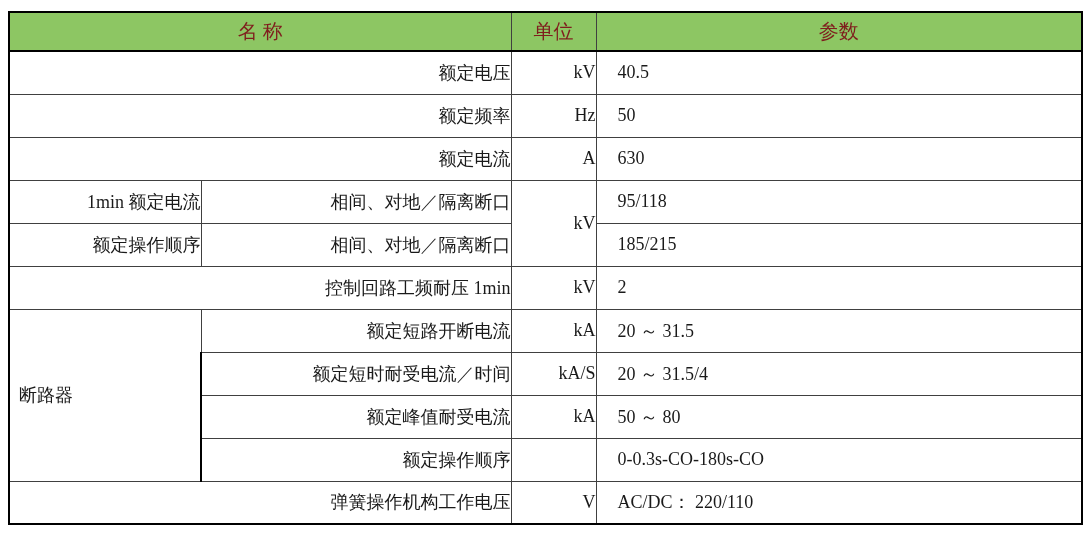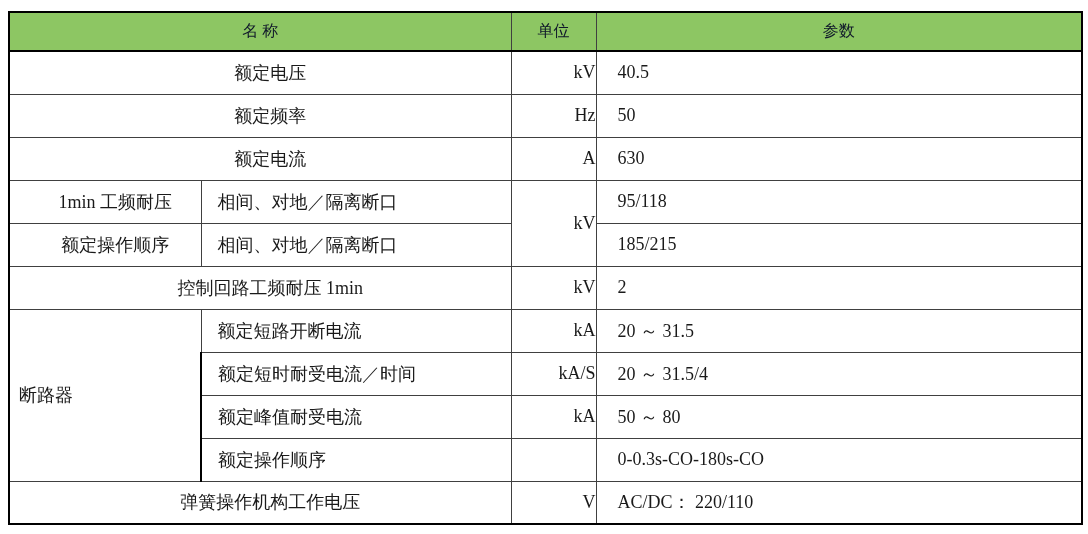--- a/index.html
+++ b/index.html
@@ -31,34 +31,34 @@
   }
   
   .spec-table { border: 2px solid #000000; }
   .spec-table tr > *:first-child { border-left: 2px solid #000000; }
   .spec-table tr > *:last-child  { border-right: 2px solid #000000; }
   .spec-table tr:first-child > * { border-top: 2px solid #000000; }
   .spec-table tr:last-child  > * { border-bottom: 2px solid #000000; }
 
   .spec-table thead th {
     background: #8DC663;
-    color: #0f172a;
-    font-size: 16px;
+    color: #7f1d1d;
+    font-size: 20px;
     height: 37px;
     text-align: center;
   }
   .spec-table tbody tr { height: 43px; }
 
   .col-a { width: 192px; }
   .col-b { width: 310px; }
   .col-c { width: 85px;  }
   .col-d { width: 486px; }
 
-  td.name-cell { text-align: center; padding-left: 20px; }
-  td.sub-cell  { text-align: left; padding-left: 16px; }
+  td.name-cell { text-align: right; padding-left: 20px; }
+  td.sub-cell  { text-align: right; padding-left: 16px; }
   td.unit-cell { text-align: right; }
   td.param-cell{ text-align: left; padding-left: 21px; }
   td.group-cell{ text-align: left; padding-left: 9px; vertical-align: middle; }
 </style>
 </head>
 <body>
 
 <table class="spec-table">
   <colgroup>
     <col class="col-a">
@@ -83,21 +83,21 @@
       <td colspan="2" class="name-cell">额定频率</td>
       <td class="unit-cell">Hz</td>
       <td class="param-cell">50</td>
     </tr>
     <tr>
       <td colspan="2" class="name-cell">额定电流</td>
       <td class="unit-cell">A</td>
       <td class="param-cell">630</td>
     </tr>
     <tr>
-      <td class="name-cell">1min 工频耐压</td>
+      <td class="name-cell">1min 额定电流</td>
       <td class="sub-cell">相间、对地／隔离断口</td>
       <td rowspan="2" class="unit-cell">kV</td>
       <td class="param-cell">95/118</td>
     </tr>
     <tr>
       <td class="name-cell">额定操作顺序</td>
       <td class="sub-cell">相间、对地／隔离断口</td>
       <td class="param-cell">185/215</td>
     </tr>
     <tr>

